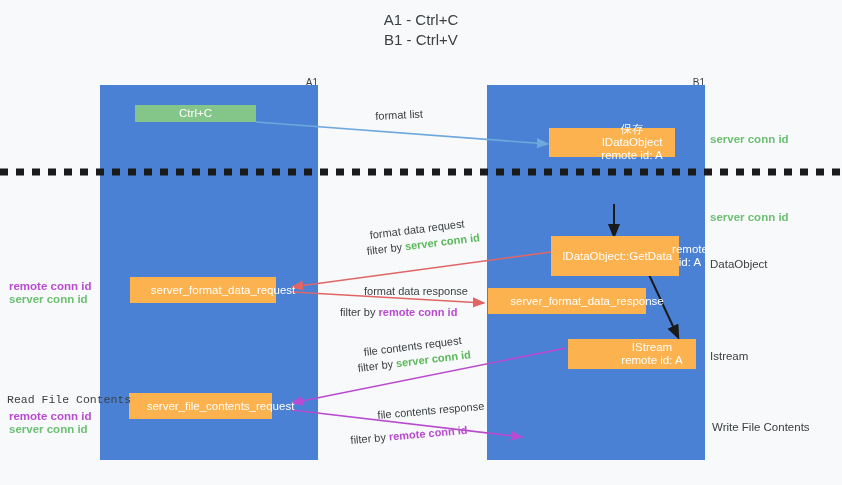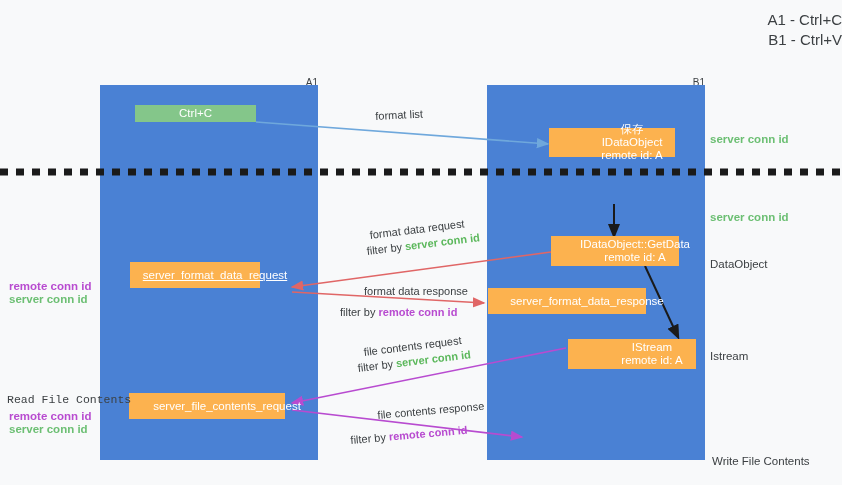--- a/index.html
+++ b/index.html
@@ -8,21 +8,21 @@
     background:#f8f9fa;
     font-family:"Liberation Sans", sans-serif;
     position:relative;
     overflow:hidden;
     color:#4a4a4a;
   }
   .stage{position:absolute;left:0;top:0;width:842px;height:485px;}
   svg.layer{position:absolute;left:0;top:0;width:842px;height:485px;pointer-events:none;}
 
   .title{
-    position:absolute;left:0;top:10px;width:842px;text-align:right;
+    position:absolute;left:0;top:10px;width:842px;text-align:center;
     font-size:15px;line-height:20px;color:#3c4043;
   }
 
   .lane{
     position:absolute;background:#4a81d4;
   }
   .lane-head{
     position:absolute;text-align:right;font-size:10px;line-height:14px;color:#3c4043;margin-top:18px;
   }
 
@@ -113,35 +113,35 @@
   </svg>
 
   <div class="box green" style="left:135px;top:105px;width:121px;height:17px;">Ctrl+C</div>
 
   <div class="box orange" style="left:549px;top:128px;width:126px;height:29px;flex-direction:column;">
     <span>保存IDataObject</span>
     <span>remote id: A</span>
   </div>
 
 
-  <div class="box orange" style="left:551px;top:236px;width:128px;height:30px;flex-direction:column;">
+  <div class="box orange" style="left:551px;top:236px;width:128px;height:40px;">
     <span>IDataObject::GetData</span>
     <span>remote id: A</span>
   </div>
 
-  <div class="box orange" style="left:130px;top:262px;width:130px;height:26px;text-decoration:underline;">server_format_data_request</div>
+  <div class="box orange" style="left:130px;top:277px;width:146px;height:26px;">server_format_data_request</div>
 
   <div class="box orange" style="left:488px;top:288px;width:158px;height:26px;">server_format_data_response</div>
 
   <div class="box orange" style="left:568px;top:339px;width:128px;height:30px;flex-direction:column;">
     <span>IStream</span>
     <span>remote id: A</span>
   </div>
 
-  <div class="box orange" style="left:129px;top:393px;width:156px;height:26px;">server_file_contents_request</div>
+  <div class="box orange" style="left:129px;top:393px;width:143px;height:26px;">server_file_contents_request</div>
 
 
   <div class="edgelabel" style="left:375px;top:110px;transform:rotate(-3deg);">format list</div>
 
   <div class="edgelabel" style="left:369px;top:229px;transform:rotate(-7deg);">format data request</div>
   <div class="edgelabel" style="left:366px;top:245px;transform:rotate(-7deg);">
     <span>filter by </span><span class="green-t">server conn id</span>
   </div>
 
   <div class="edgelabel" style="left:364px;top:285px;">format data response</div>
@@ -156,21 +156,21 @@
 
   <div class="edgelabel" style="left:377px;top:409px;transform:rotate(-5deg);">file contents response</div>
   <div class="edgelabel" style="left:350px;top:434px;transform:rotate(-5deg);">
     <span>filter by </span><span class="purple-t">remote conn id</span>
   </div>
 
   <div class="sidelabel green-t right" style="left:710px;top:132px;">server conn id</div>
   <div class="sidelabel green-t right" style="left:710px;top:210px;">server conn id</div>
   <div class="sidelabel right" style="left:710px;top:245px;margin-top:12px;">DataObject</div>
   <div class="sidelabel right" style="left:710px;top:349px;">Istream</div>
-  <div class="sidelabel right" style="left:712px;top:454px;">Write File Contents</div>
+  <div class="sidelabel right" style="left:712px;top:420px;">Write File Contents</div>
 
   <div class="sidelabel purple-t" style="left:9px;top:279px;">remote conn id</div>
   <div class="sidelabel green-t" style="left:9px;top:292px;">server conn id</div>
 
   <div class="sidelabel" style="left:7px;top:392px;font-family:Liberation Mono, monospace;">Read File Contents</div>
   <div class="sidelabel purple-t" style="left:9px;top:409px;">remote conn id</div>
   <div class="sidelabel green-t" style="left:9px;top:422px;">server conn id</div>
 
 </div>
 

